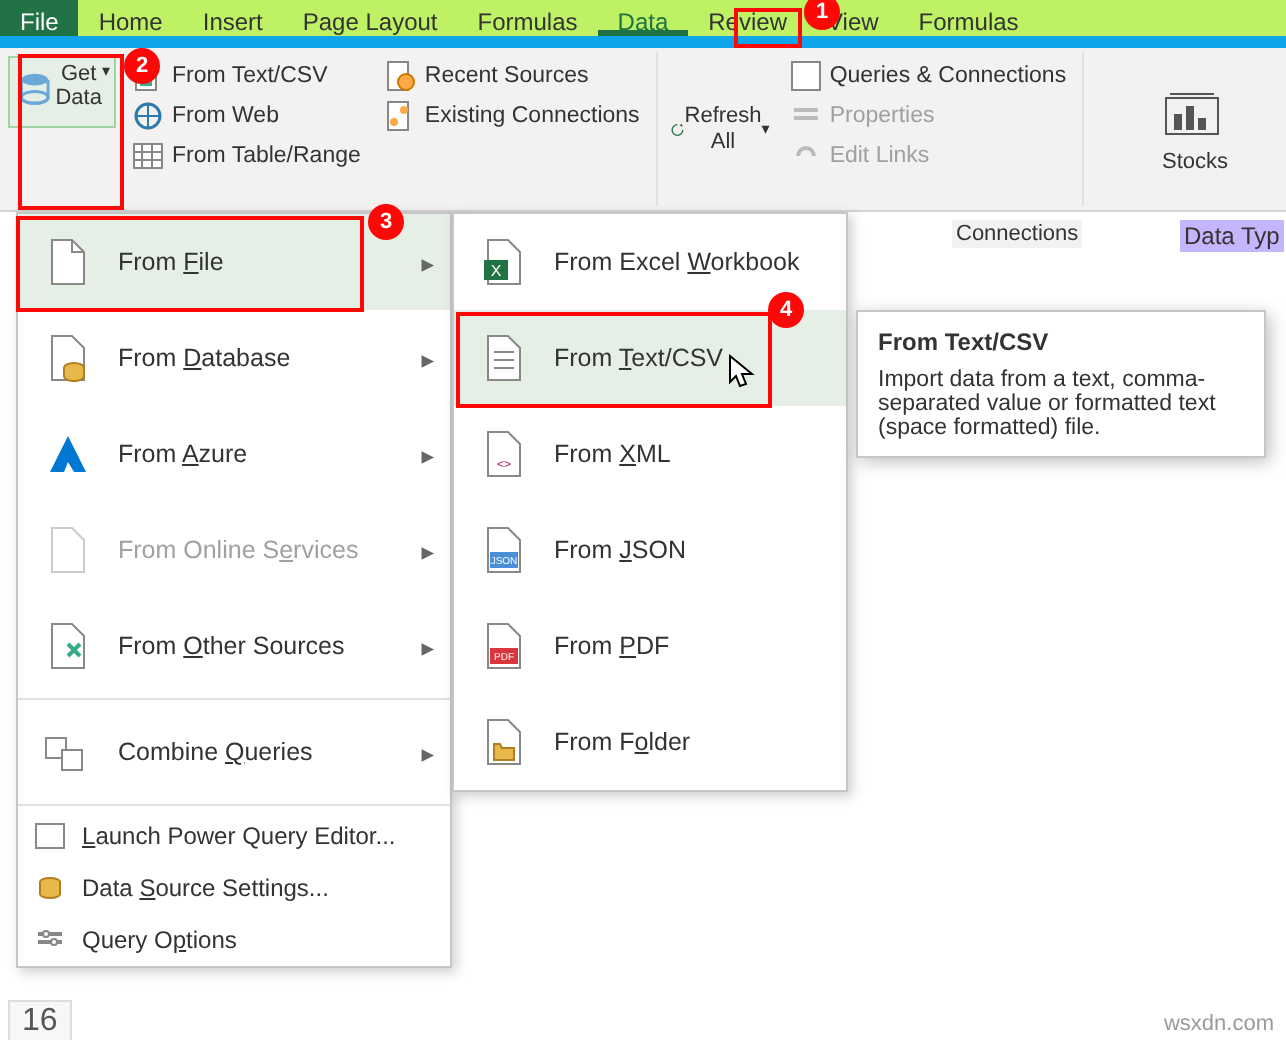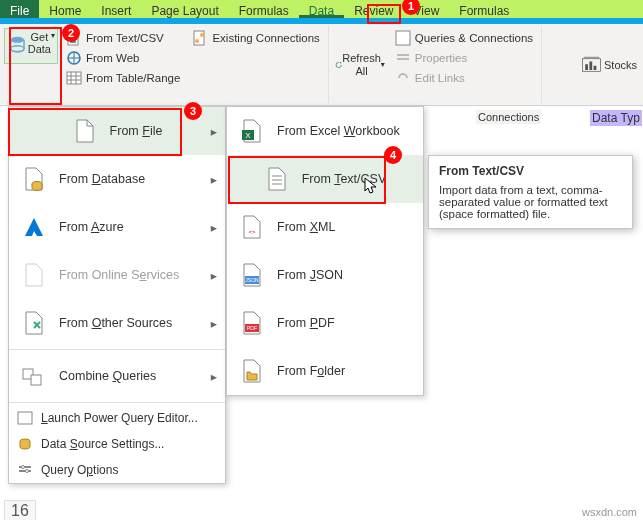--- a/index.html
+++ b/index.html
@@ -19,30 +19,30 @@
   .getdata svg { margin-bottom: 2px; }
   .getdata .lbl { font-size: 11px; text-align: center; line-height: 1.1; }
   
   .small-cmd { display: flex; align-items: center; gap: 4px; padding: 2px 4px; cursor: pointer; white-space: nowrap; font-size: 11.5px; }
   .small-cmd.disabled { color: #a0a0a0; }
   .small-cmd .ico { width: 16px; height: 16px; flex-shrink: 0; }
   
   .refresh { display: flex; flex-direction: row; align-items: center; width: 54px; padding: 2px; }
   .refresh .lbl { font-size: 11px; text-align: center; line-height: 1.1; }
   
-  .stocks { display: flex; flex-direction: row; align-items: center; width: 60px; padding: 2px; gap: 2px; }
+  .stocks { display: flex; flex-direction: column; width: 60px; padding: 2px; gap: 2px; }
   
   
   .menu1 { position: absolute; top: 106px; left: 8px; width: 218px; background: #fff; border: 1px solid #c6c6c6; box-shadow: 2px 2px 6px rgba(0,0,0,0.2); z-index: 10; }
   .menu2 { position: absolute; top: 106px; left: 226px; width: 198px; background: #fff; border: 1px solid #c6c6c6; box-shadow: 2px 2px 6px rgba(0,0,0,0.2); z-index: 10; }
   
   .menu-item { display: flex; align-items: center; gap: 12px; padding: 10px 12px; cursor: pointer; position: relative; font-size: 12.5px; }
   .menu-item.big { height: 48px; }
   .menu-item.small { height: 26px; padding: 4px 8px; gap: 8px; font-size: 12px; }
-  .menu-item.hover { background: #e6efe6; justify-content: center; }
+  .menu-item.hover { background: #e6efe6; }
   .menu-item.disabled { color: #a0a0a0; }
   .menu-item .micon { width: 26px; height: 26px; flex-shrink: 0; }
   .menu-item.small .micon { width: 16px; height: 16px; }
   .menu-item .arrow { position: absolute; right: 8px; color: #666; }
   .menu-sep { border-top: 1px solid #e0e0e0; margin: 2px 0; }
   
   
   .tooltip { position: absolute; top: 155px; left: 428px; width: 205px; background: #fff; border: 1px solid #c6c6c6; box-shadow: 2px 2px 8px rgba(0,0,0,0.25); padding: 8px 10px; font-size: 11.5px; z-index: 20; }
   .tooltip .tt-title { font-weight: bold; margin-bottom: 6px; font-size: 12px; }
   
@@ -108,20 +108,27 @@
             <rect x="1" y="2" width="14" height="12" fill="#fff" stroke="#888"></rect>
             <path d="M1 6h14M1 10h14M5 2v12M10 2v12" stroke="#888"></path>
           </svg>
         <span>From Table/Range</span>
       </div>
     </div>
     <div style="display:flex;flex-direction:column;">
       <div class="small-cmd">
         <svg class="ico" viewBox="0 0 16 16">
             <rect x="2" y="1" width="10" height="14" fill="#fff" stroke="#888"></rect>
+            <circle cx="11" cy="11" r="4" fill="#fa4" stroke="#c70"></circle>
+          </svg>
+        <span>Recent Sources</span>
+      </div>
+      <div class="small-cmd">
+        <svg class="ico" viewBox="0 0 16 16">
+            <rect x="2" y="1" width="10" height="14" fill="#fff" stroke="#888"></rect>
             <circle cx="5" cy="11" r="2" fill="#fa4"></circle>
             <circle cx="10" cy="5" r="2" fill="#fa4"></circle>
           </svg>
         <span>Existing Connections</span>
       </div>
     </div>
   </div>
 
   <div class="group" style="flex-direction:row; gap:4px;">
     <div class="refresh">

